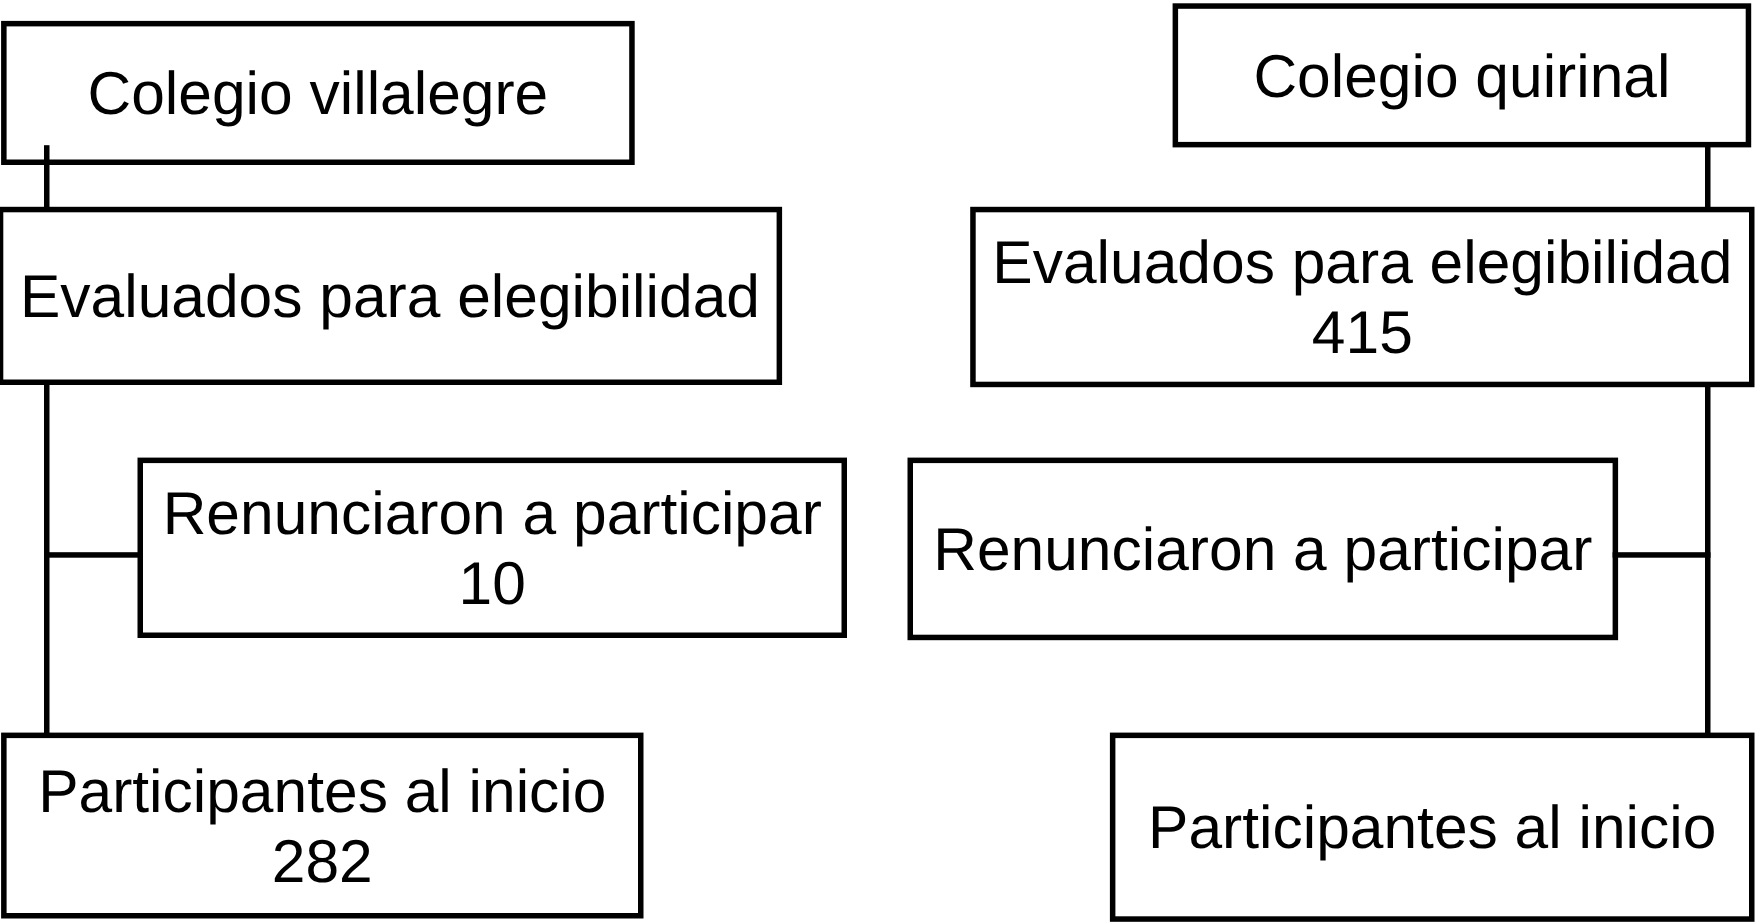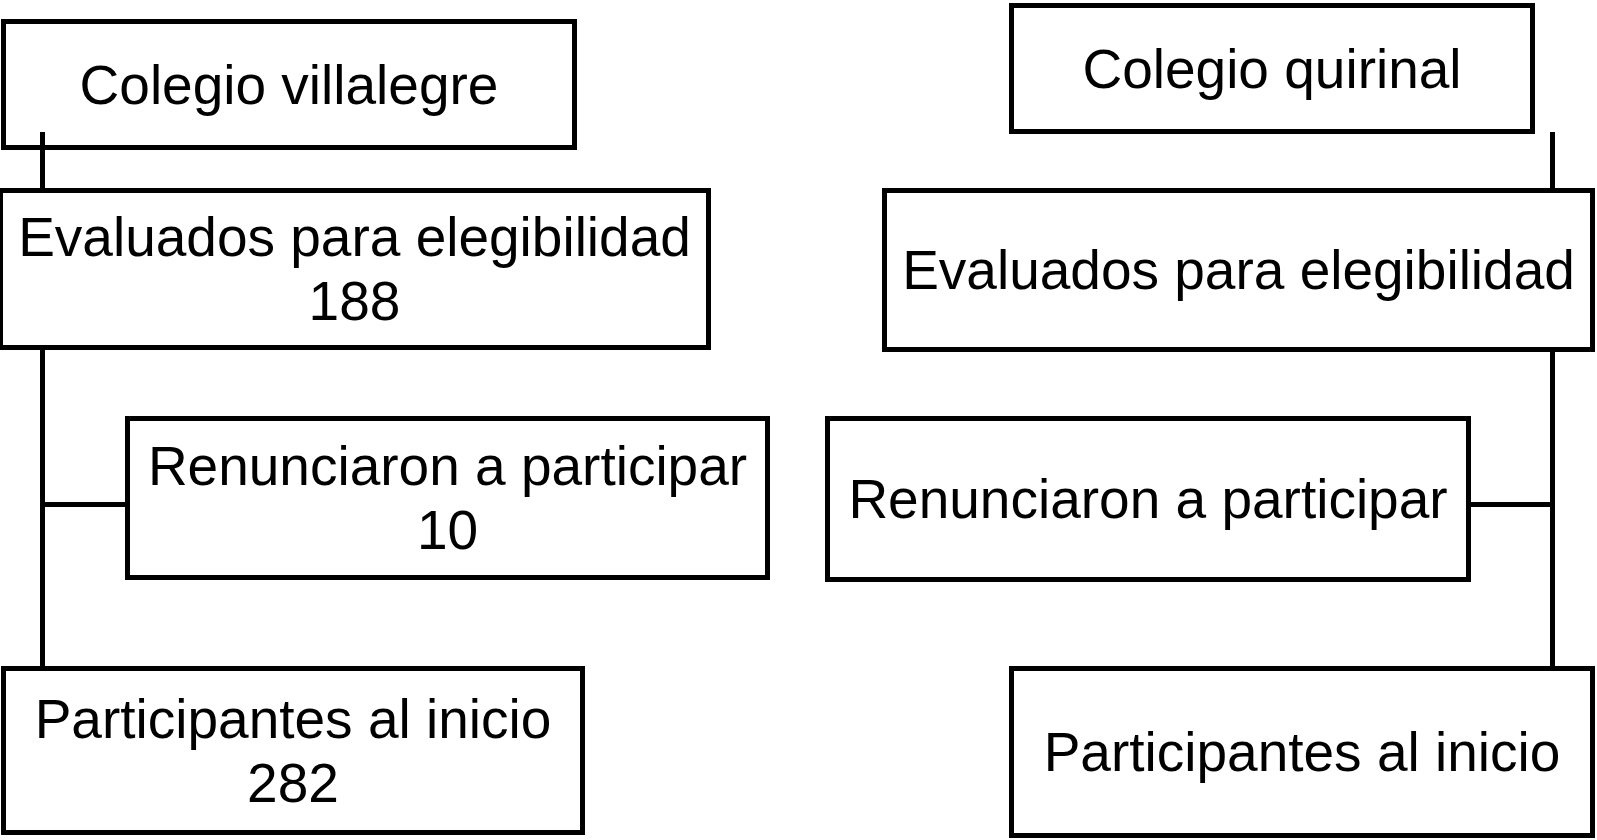--- a/index.html
+++ b/index.html
@@ -36,21 +36,21 @@
     background: #000000;
   }
 
   
   .a1 { left: 1px;   top: 7px;   width: 576px; height: 131px; margin-top: 12px; }
   .a2 { left: -2px;  top: 188px; width: 713px; height: 162px; }
   .a3 { left: 125px; top: 416px; width: 645px; height: 164px; }
   .a4 { left: 1px;   top: 666px; width: 584px; height: 169px; }
 
   
-  .b1 { left: 1009px; top: 3px;   width: 526px; height: 131px; }
+  .b1 { left: 1066px; top: 3px;   width: 526px; height: 131px; }
   .b2 { left: 882px;  top: 188px; width: 713px; height: 164px; }
   .b3 { left: 825px;  top: 416px; width: 646px; height: 166px; }
   .b4 { left: 1009px; top: 666px; width: 586px; height: 172px; }
 
   
   .lv1 { left: 40px;   top: 132px; width: 5px;  height: 58px;  }
   .lv2 { left: 40px;   top: 348px; width: 5px;  height: 320px; }
   .lh1 { left: 40px;   top: 502px; width: 88px; height: 5px;   }
   .rv1 { left: 1550px; top: 132px; width: 5px;  height: 58px;  }
   .rv2 { left: 1550px; top: 350px; width: 5px;  height: 318px; }
@@ -60,39 +60,39 @@
 <body>
 
 <div class="canvas">
 
   <div class="box a1">
     <div>Colegio villalegre</div>
   </div>
 
   <div class="box a2">
     <div>Evaluados para elegibilidad</div>
-    <div>188</div>
   </div>
 
   <div class="box a3">
     <div>Renunciaron a participar</div>
     <div>10</div>
   </div>
 
   <div class="box a4">
     <div>Participantes al inicio</div>
     <div>282</div>
   </div>
 
   <div class="box b1">
     <div>Colegio quirinal</div>
   </div>
 
   <div class="box b2">
     <div>Evaluados para elegibilidad</div>
+    <div>415</div>
   </div>
 
   <div class="box b3">
     <div>Renunciaron a participar</div>
   </div>
 
   <div class="box b4">
     <div>Participantes al inicio</div>
   </div>
 

